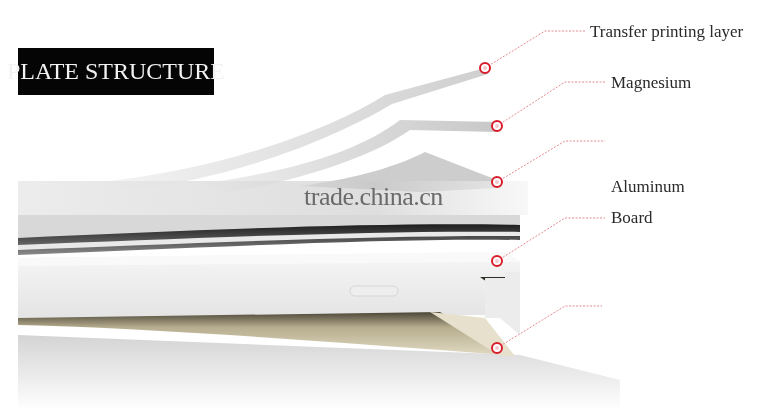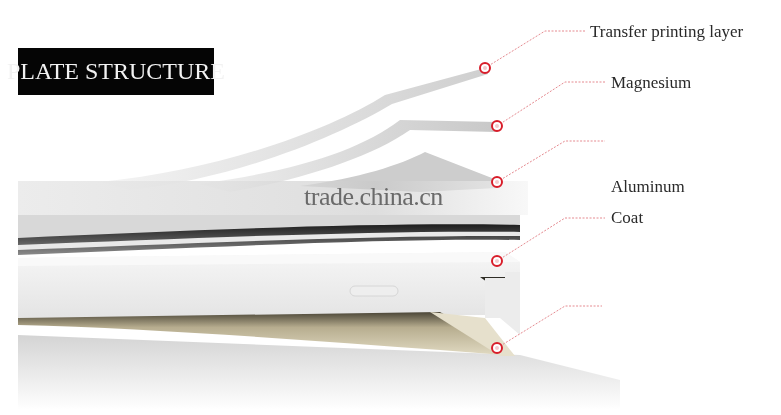--- a/index.html
+++ b/index.html
@@ -163,15 +163,15 @@
   <div class="marker" style="left:497px;top:261px;"></div>
   <div class="marker" style="left:497px;top:348px;"></div>
 
   <div class="title-box">
     <span class="title-text">PLATE STRUCTURE</span>
   </div>
 
   <span class="label" style="left:611px;top:74px;">Magnesium</span>
   <span class="label" style="left:590px;top:23px;">Transfer printing layer</span>
   <span class="label" style="left:611px;top:133px;margin-top:45px;">Aluminum</span>
-  <span class="label" style="left:611px;top:209px;">Coat</span>
+  <span class="label" style="left:611px;top:209px;">Board</span>
 
 </div>
 
 </body></html>

